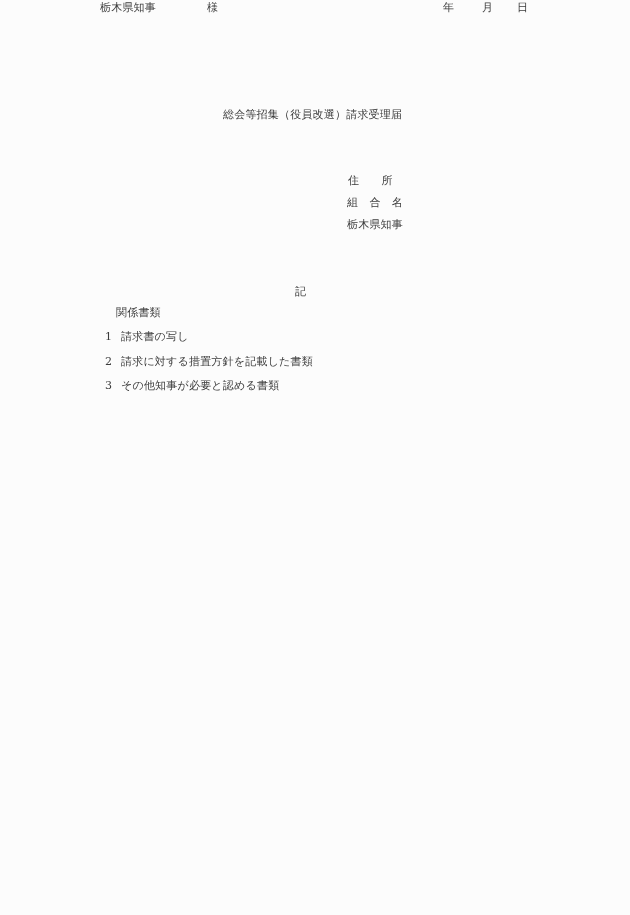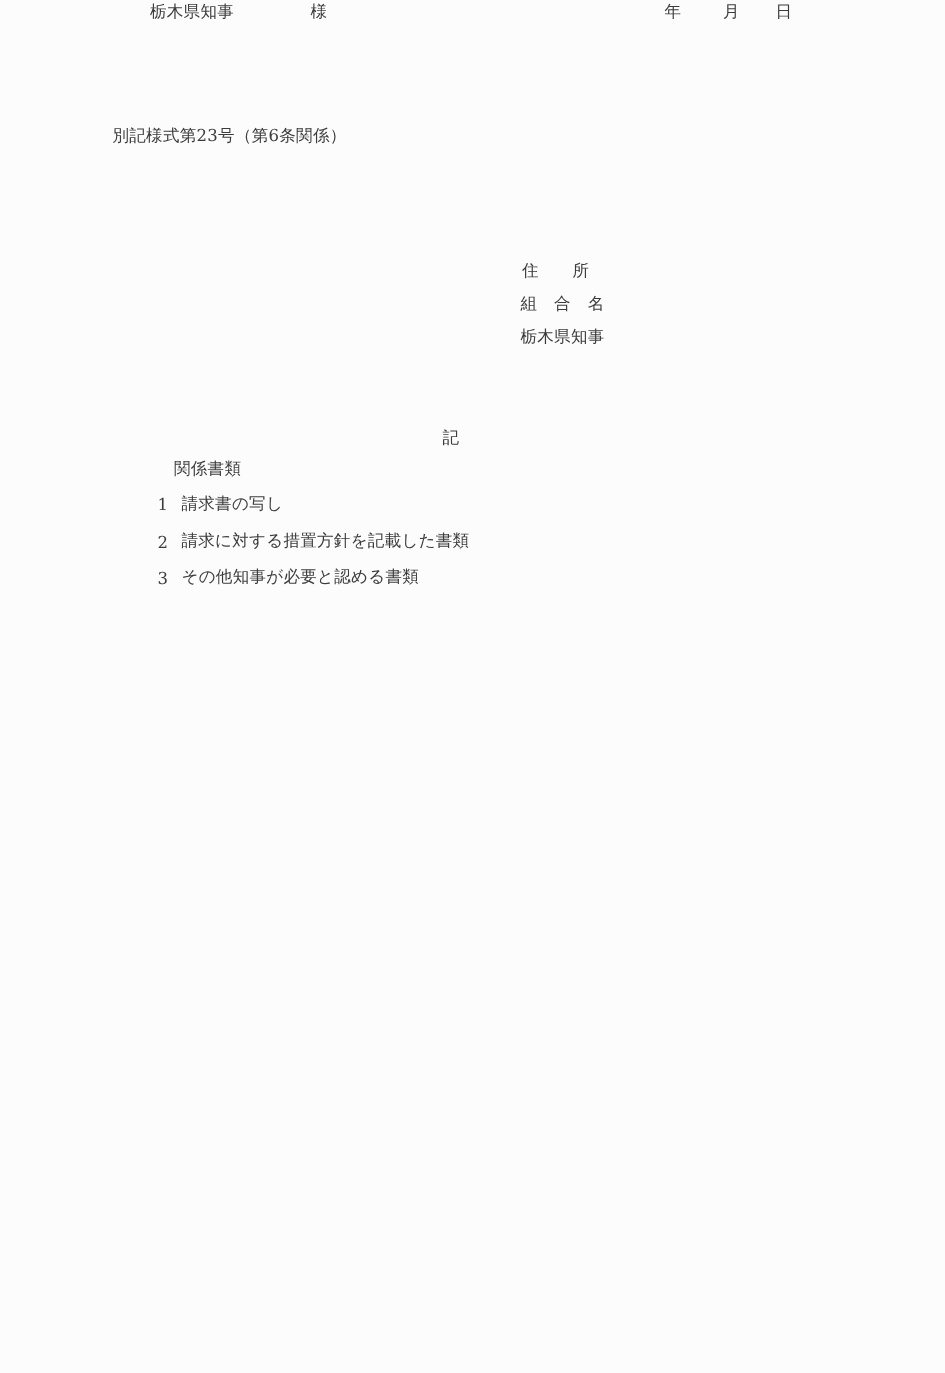--- a/index.html
+++ b/index.html
@@ -53,22 +53,22 @@
   .attachment-row.r2  { top: 354px; }
   .attachment-row.r3  { top: 378px; }
   .item-number        { left: 105px; top: 0; }
   .item-text          { left: 121px; top: 0; font-family: Liberation Mono, monospace; }
 </style>
 </head>
 <body>
 
 <div class="page">
 
-  <div class="line form-number">別記様式第23号（第6条関係）</div>
 
+  <div class="line doc-title">総会等招集（役員改選）請求受理届</div>
 
   <div class="date-line">
     <span class="abs-span date-year">年</span>
     <span class="abs-span date-month">月</span>
     <span class="abs-span date-day">日</span>
   </div>
 
   <div class="recipient-line">
     <span class="abs-span recipient-name">栃木県知事</span>
     <span class="abs-span recipient-honorific">様</span>

